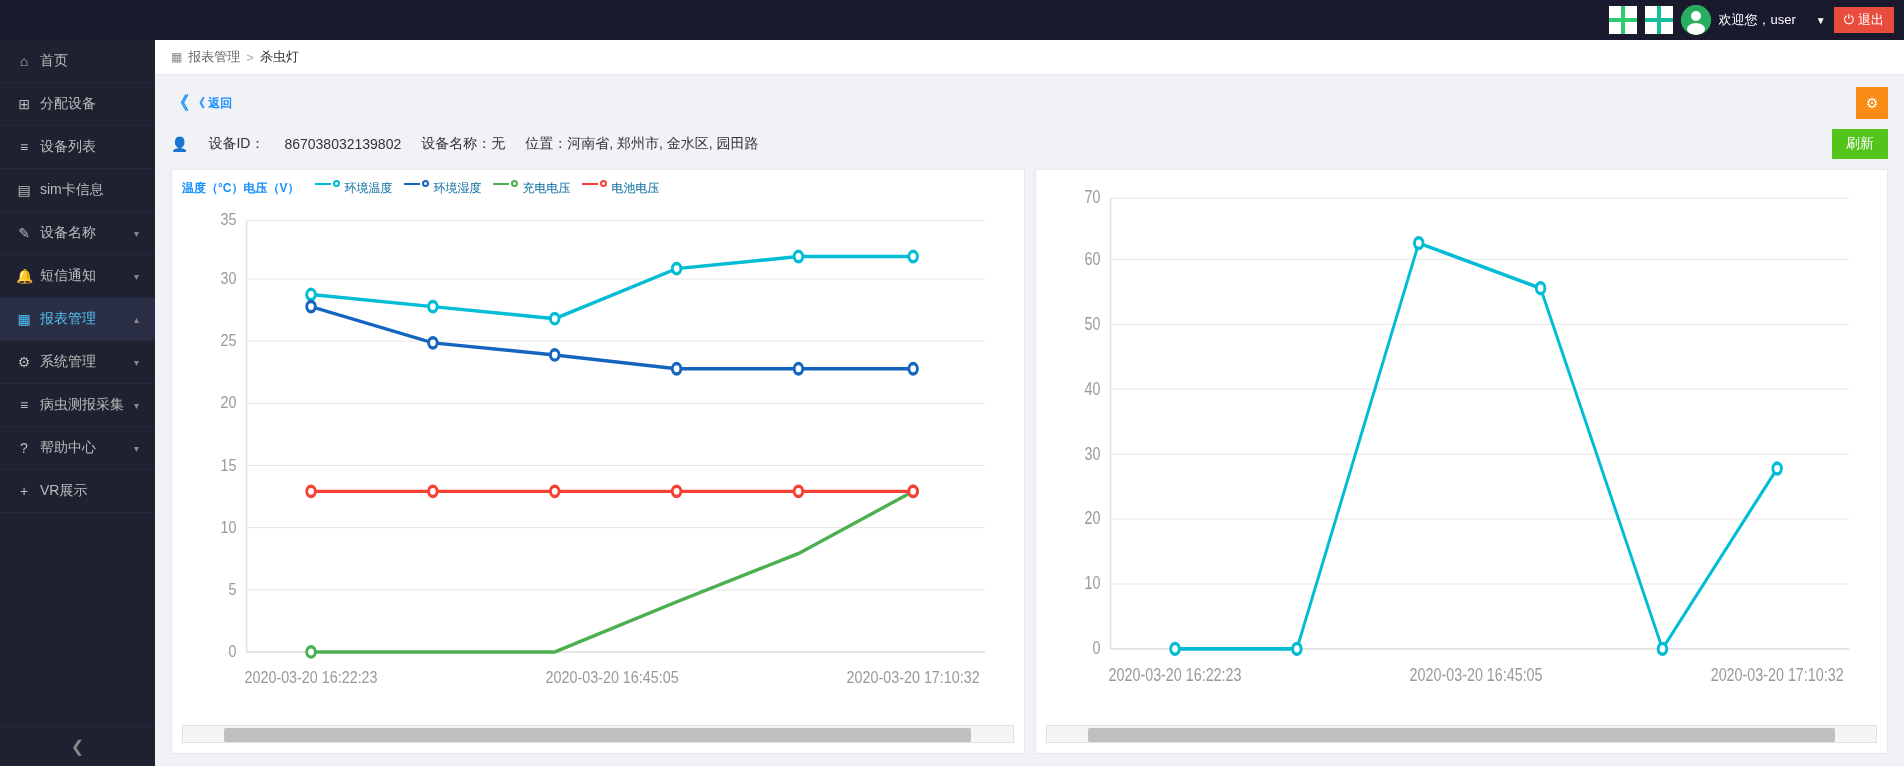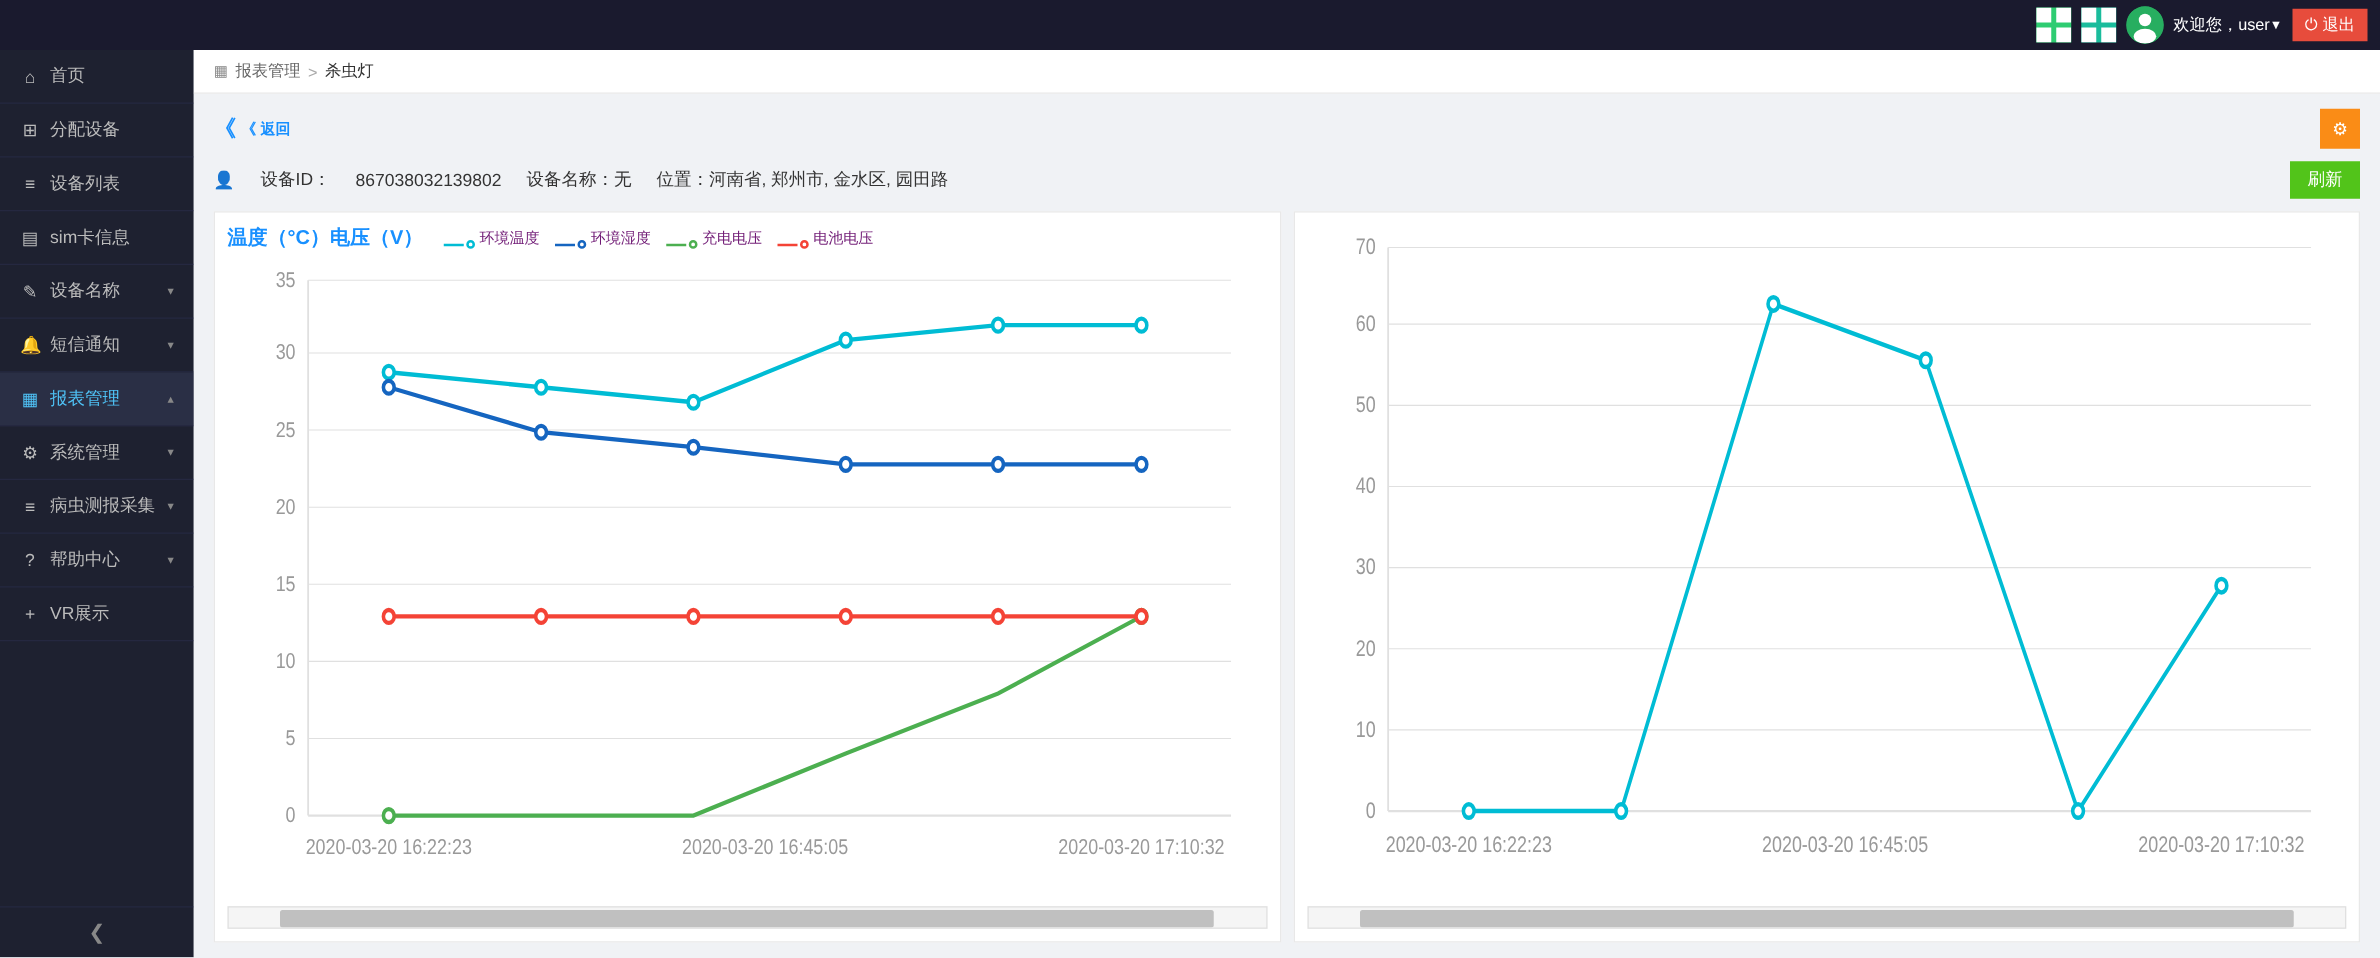--- a/index.html
+++ b/index.html
@@ -24,21 +24,21 @@
     }
     .topbar-icon.teal { background: #1abc9c; }
     .topbar-avatar {
       width: 30px; height: 30px; border-radius: 50%;
       background: #27ae60;
       overflow: hidden;
       display: flex; align-items: center; justify-content: center;
       color: white; font-size: 12px;
     }
     .topbar-user {
-      color: white; font-size: 13px; display: flex; align-items: center; gap: 0;
+      color: white; font-size: 13px; display: flex; align-items: center; gap: 20px;
     }
     .topbar-logout {
       background: #e74c3c;
       color: white;
       padding: 4px 10px;
       font-size: 13px;
       cursor: pointer;
       display: flex; align-items: center; gap: 4px;
       border: none;
     }
@@ -192,27 +192,27 @@
       border: 1px solid #e8e8e8;
       padding: 10px;
       display: flex;
       flex-direction: column;
       min-height: 380px;
     }
     .chart-header {
       display: flex; align-items: center; gap: 16px; margin-bottom: 6px;
     }
     .chart-title {
-      color: #1890ff; font-size: 16px; font-weight: bold;
+      color: #1890ff; font-size: 12px; font-weight: bold;
     }
     .chart-legend {
       display: flex; gap: 12px; align-items: center; flex-wrap: wrap;
     }
     .legend-item {
-      display: flex; align-items: flex-end; gap: 4px; font-size: 12px; color: #701a75;
+      display: flex; align-items: flex-start; gap: 4px; font-size: 12px; color: #0369a1;
     }
     .chart-svg-container {
       flex: 1; position: relative;
     }
     svg { width: 100%; height: 100%; }
 
     
     .chart-scrollbar {
       height: 18px; background: #f5f5f5; border: 1px solid #e0e0e0;
       margin-top: 4px; position: relative; overflow: hidden;

